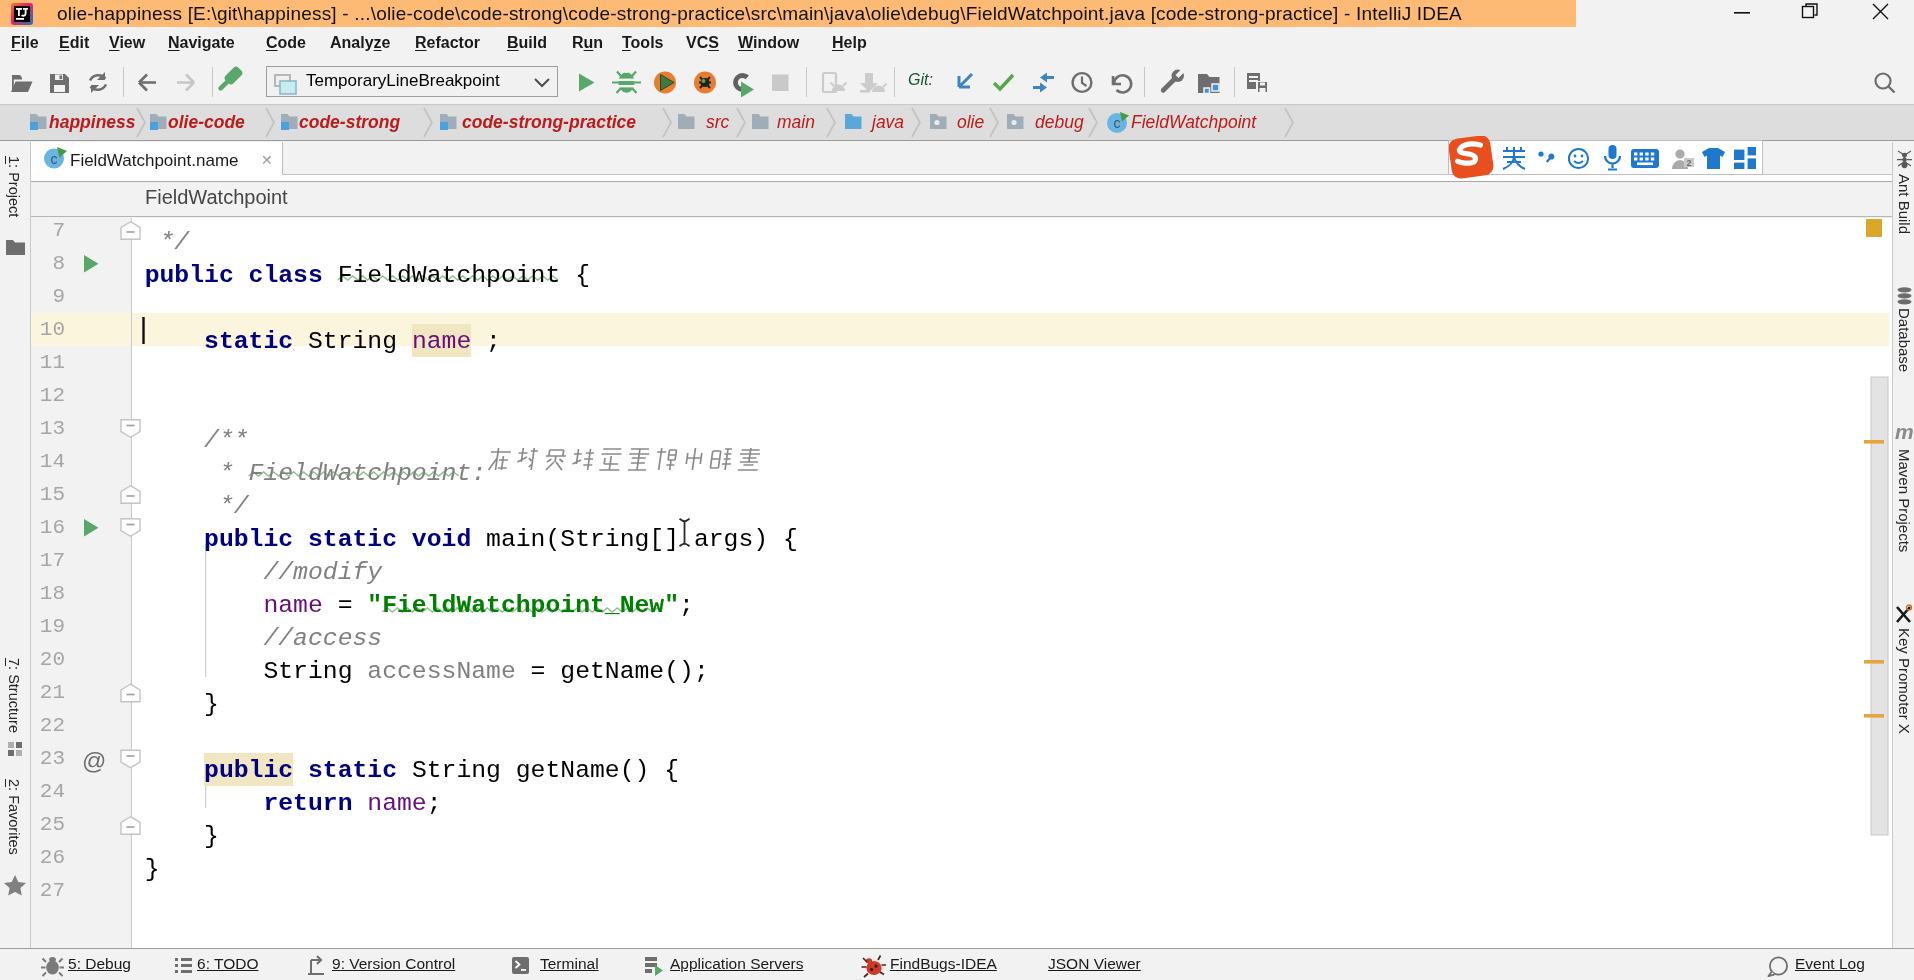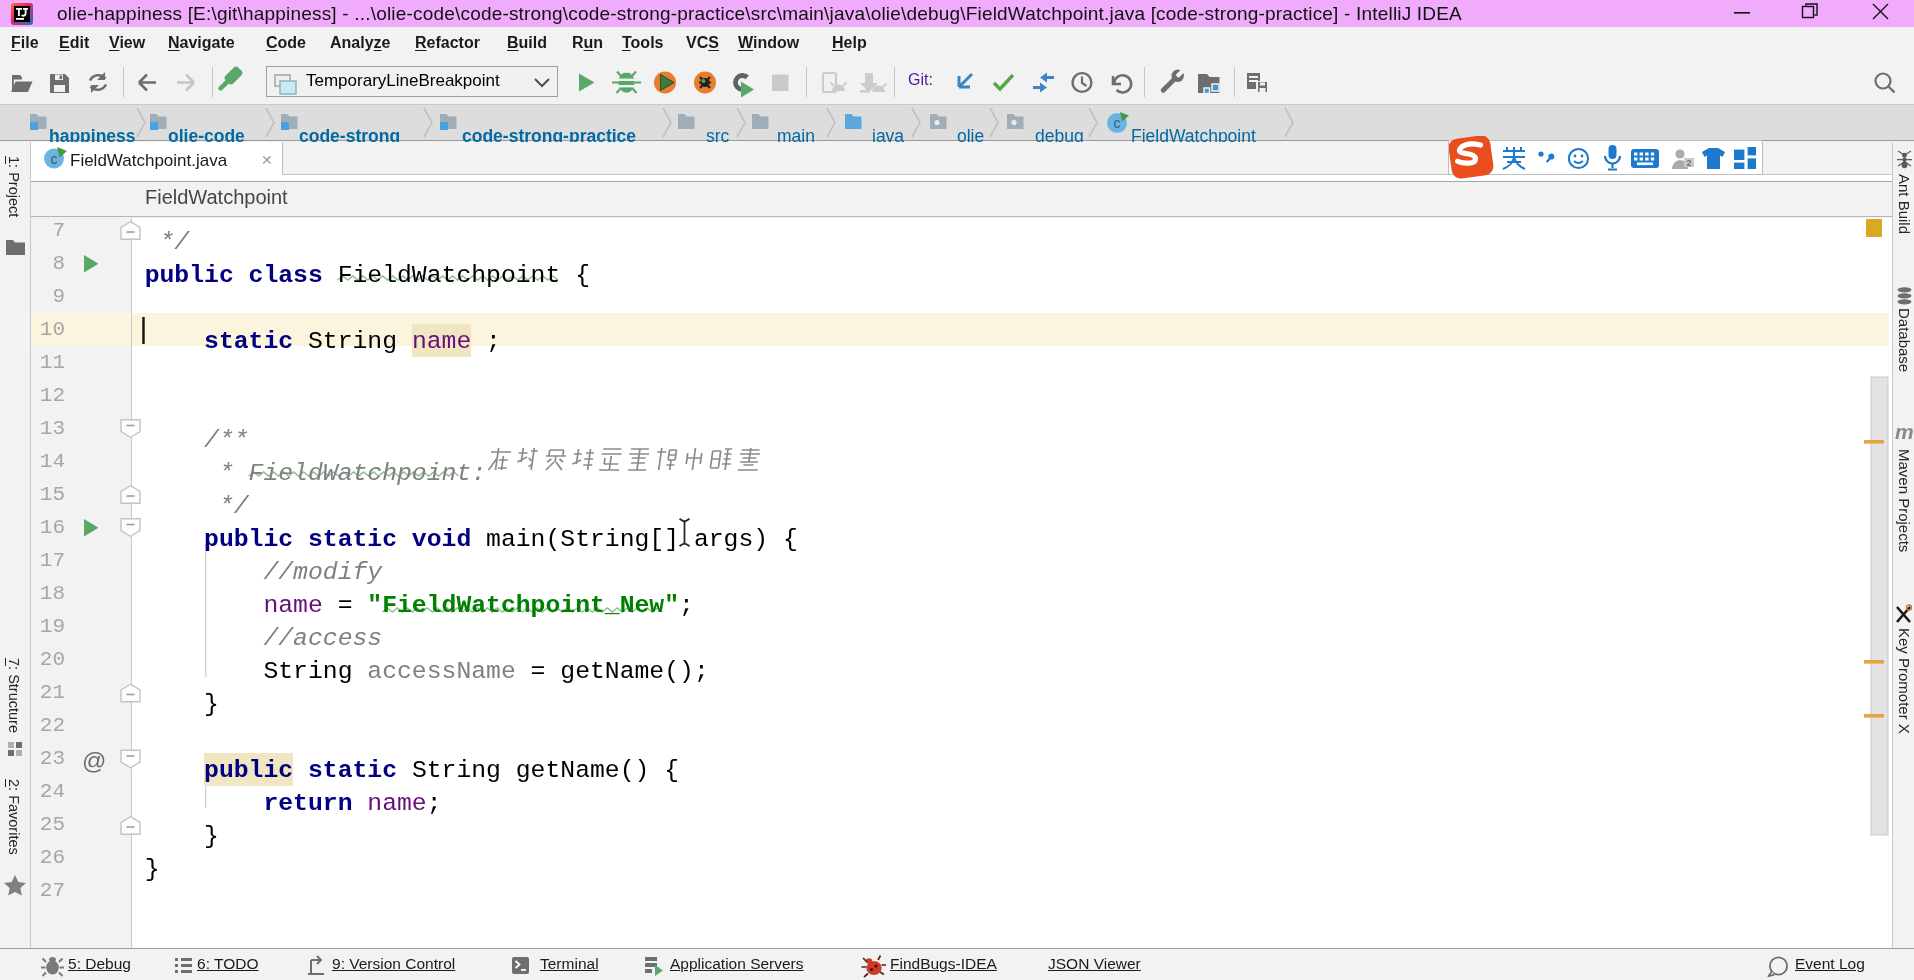--- a/index.html
+++ b/index.html
@@ -1,35 +1,35 @@
 <!DOCTYPE html>
 <html><head>
 <meta charset="utf-8">
 <style>
   * { margin:0; padding:0; box-sizing:border-box; }
   html,body { width:1914px; height:980px; overflow:hidden; background:#F2F2F2;
     font-family:"Liberation Sans", sans-serif; }
   .abs { position:absolute; }
   
-  #titlebar { position:absolute; left:0; top:0; width:1914px; height:27px; background:#f0abfc; }
+  #titlebar { position:absolute; left:0; top:0; width:1576px; height:27px; background:#fdba74; }
   #titletext { position:absolute; left:57px; top:3px; font-size:19px; letter-spacing:0.19px; color:#111; white-space:pre; }
   
   #menubar { position:absolute; left:0; top:27px; width:1914px; height:34px; background:#F2F2F2;font-weight:bold; }
   .menu { position:absolute; top:7px; font-size:16px; color:#1A1A1A; }
   .menu u { text-decoration-thickness:1px; text-underline-offset:2px; }
   
   #toolbar { position:absolute; left:0; top:61px; width:1914px; height:43px; background:#F2F2F2; }
   .tsep { position:absolute; top:6px; width:1px; height:30px; background:#C6C6C6; }
   #combo { position:absolute; left:266px; top:5px; width:292px; height:31px; background:#F1F1F1;
            border:1px solid #9E9E9E; }
   #combotext { position:absolute; left:39px; top:4px; font-size:17px; color:#000; }
   
   #navbar { position:absolute; left:0; top:104px; width:1914px; height:37px; background:#DDDDDD;
             border-top:1px solid #C9C9C9; border-bottom:1px solid #9B9B9B; }
-  .crumb { position:absolute; top:21px; font-size:17.5px; color:#0369a1; }
+  .crumb { position:absolute; top:7px; font-size:17.5px; color:#b91c1c;font-style:italic; }
   .crumb.b { font-weight:bold; }
   
   #tabstrip { position:absolute; left:31px; top:142px; width:1866px; height:40px; background:#FFFFFF; }
   #tabrest { position:absolute; left:251px; top:0px; width:1615px; height:33px; background:#F2F2F2;
              border-left:1px solid #BDBDBD; border-bottom:1px solid #C4C4C4; }
   #tabline { position:absolute; left:0; top:39px; width:1866px; height:1px; background:#A6A6A6; }
   #tabtext { position:absolute; left:39px; top:9px; font-size:17px; color:#1A1A1A; }
   #tabx { position:absolute; left:230px; top:10px; font-size:14px; color:#999; }
   
   #bcrow { position:absolute; left:31px; top:182px; width:1866px; height:35px; background:#F2F2F2;
@@ -121,21 +121,21 @@
   <div id="combo">
     <div id="combotext">TemporaryLineBreakpoint</div>
     <svg class="abs" style="left:7px;top:7px" width="26" height="22" viewBox="0 0 26 22">
       <rect x="1" y="1" width="15" height="11" fill="#EFEFEF" stroke="#A9A9A9" stroke-width="1.6"></rect>
       <rect x="6" y="7" width="16" height="13" fill="#C9ECF4" stroke="#8FB9C4" stroke-width="1.6"></rect>
     </svg>
     <svg class="abs" style="left:266px;top:11px" width="18" height="10" viewBox="0 0 18 10">
       <path d="M2 1 l7 7 l7-7" fill="none" stroke="#4D4D4D" stroke-width="2"></path>
     </svg>
   </div>
-  <span style="position:absolute;left:908px;top:10px;font-size:16px;color:#4c1d95;">Git:</span>
+  <span style="position:absolute;left:908px;top:10px;font-size:16px;color:#14532d;font-style:italic;">Git:</span>
   <svg class="abs" style="left:0;top:0" width="1300" height="43" viewBox="0 0 1300 43">
 
     <g fill="#6E6E6E">
         <path d="M12 14 h8 l2 2.5 h0 v2 h-10 z"></path>
     <path d="M11 31 l4.5-10.5 h17 l-4.5 10.5 z"></path>
         <path d="M12 29 v-14 h1.8 v14 z"></path>
       </g>
 
     <path d="M50 13 h15 l4 4 v15 h-19 z M55 13.5 v5.5 h8 v-5.5 z M54 31 v-7 h11 v7 z" fill="#6E6E6E" fill-rule="evenodd"></path>
     <rect x="59.5" y="14.5" width="2.6" height="3.6" fill="#6E6E6E"></rect>
@@ -299,21 +299,21 @@
   <span class="crumb" style="left:706px">src</span>
   <span class="crumb" style="left:777px">main</span>
   <span class="crumb" style="left:872px">java</span>
   <span class="crumb" style="left:957px">olie</span>
   <span class="crumb" style="left:1035px">debug</span>
   <span class="crumb" style="left:1131px">FieldWatchpoint</span>
 </div>
 <div id="tabstrip">
   <div id="tabrest"></div>
   <div id="tabline"></div>
-  <div id="tabtext">FieldWatchpoint.java</div>
+  <div id="tabtext">FieldWatchpoint.name</div>
   <div id="tabx">✕</div>
   <svg class="abs" style="left:13px;top:5px" width="25" height="22" viewBox="0 0 25 22">
     <circle cx="10" cy="11.5" r="10" fill="#69B4E2"></circle>
     <text x="10" y="16.5" font-size="14" font-family="Liberation Sans" fill="#3A5A66" text-anchor="middle">c</text>
     <path d="M13 0 l10 4 -7.5 6.5 z" fill="#3F9C3F"></path>
   </svg>
 </div>
 <div id="bcrow">
   <div id="bctext">FieldWatchpoint</div>
 </div>

